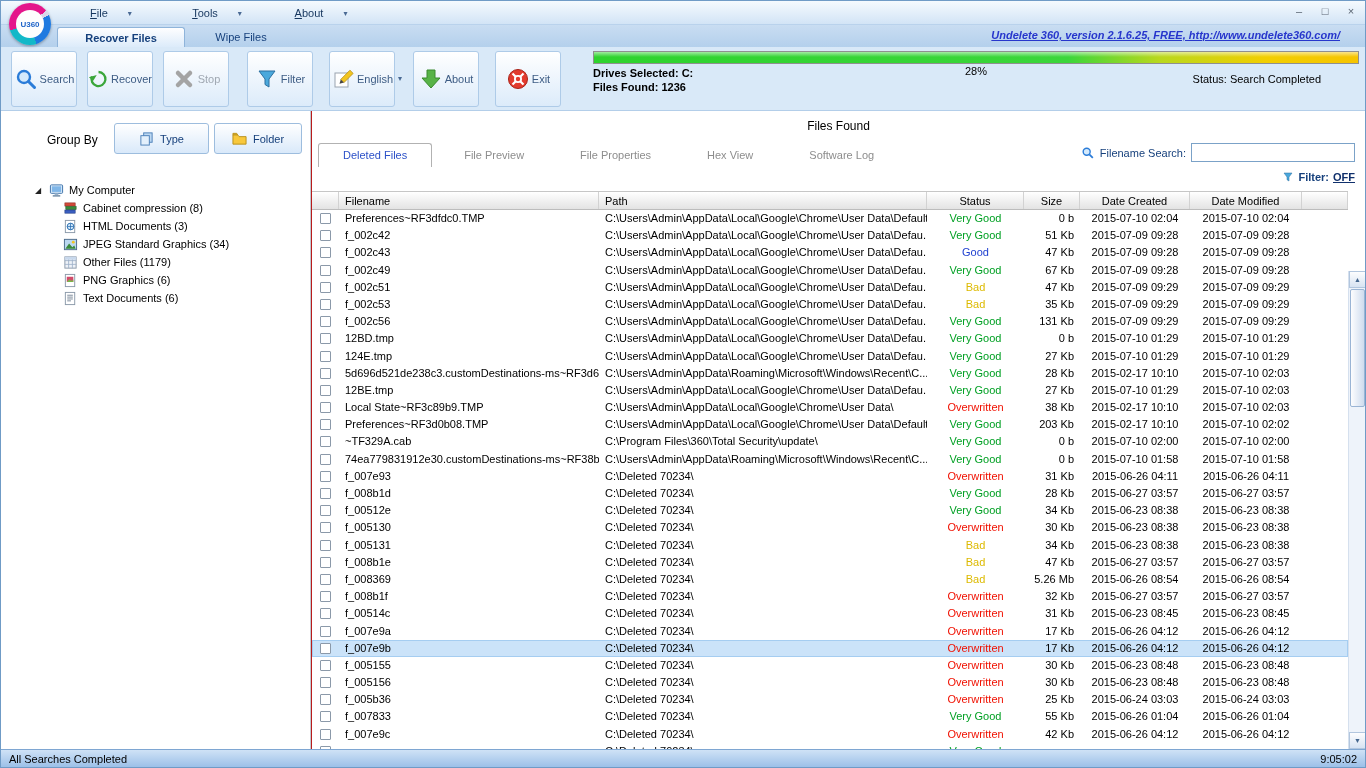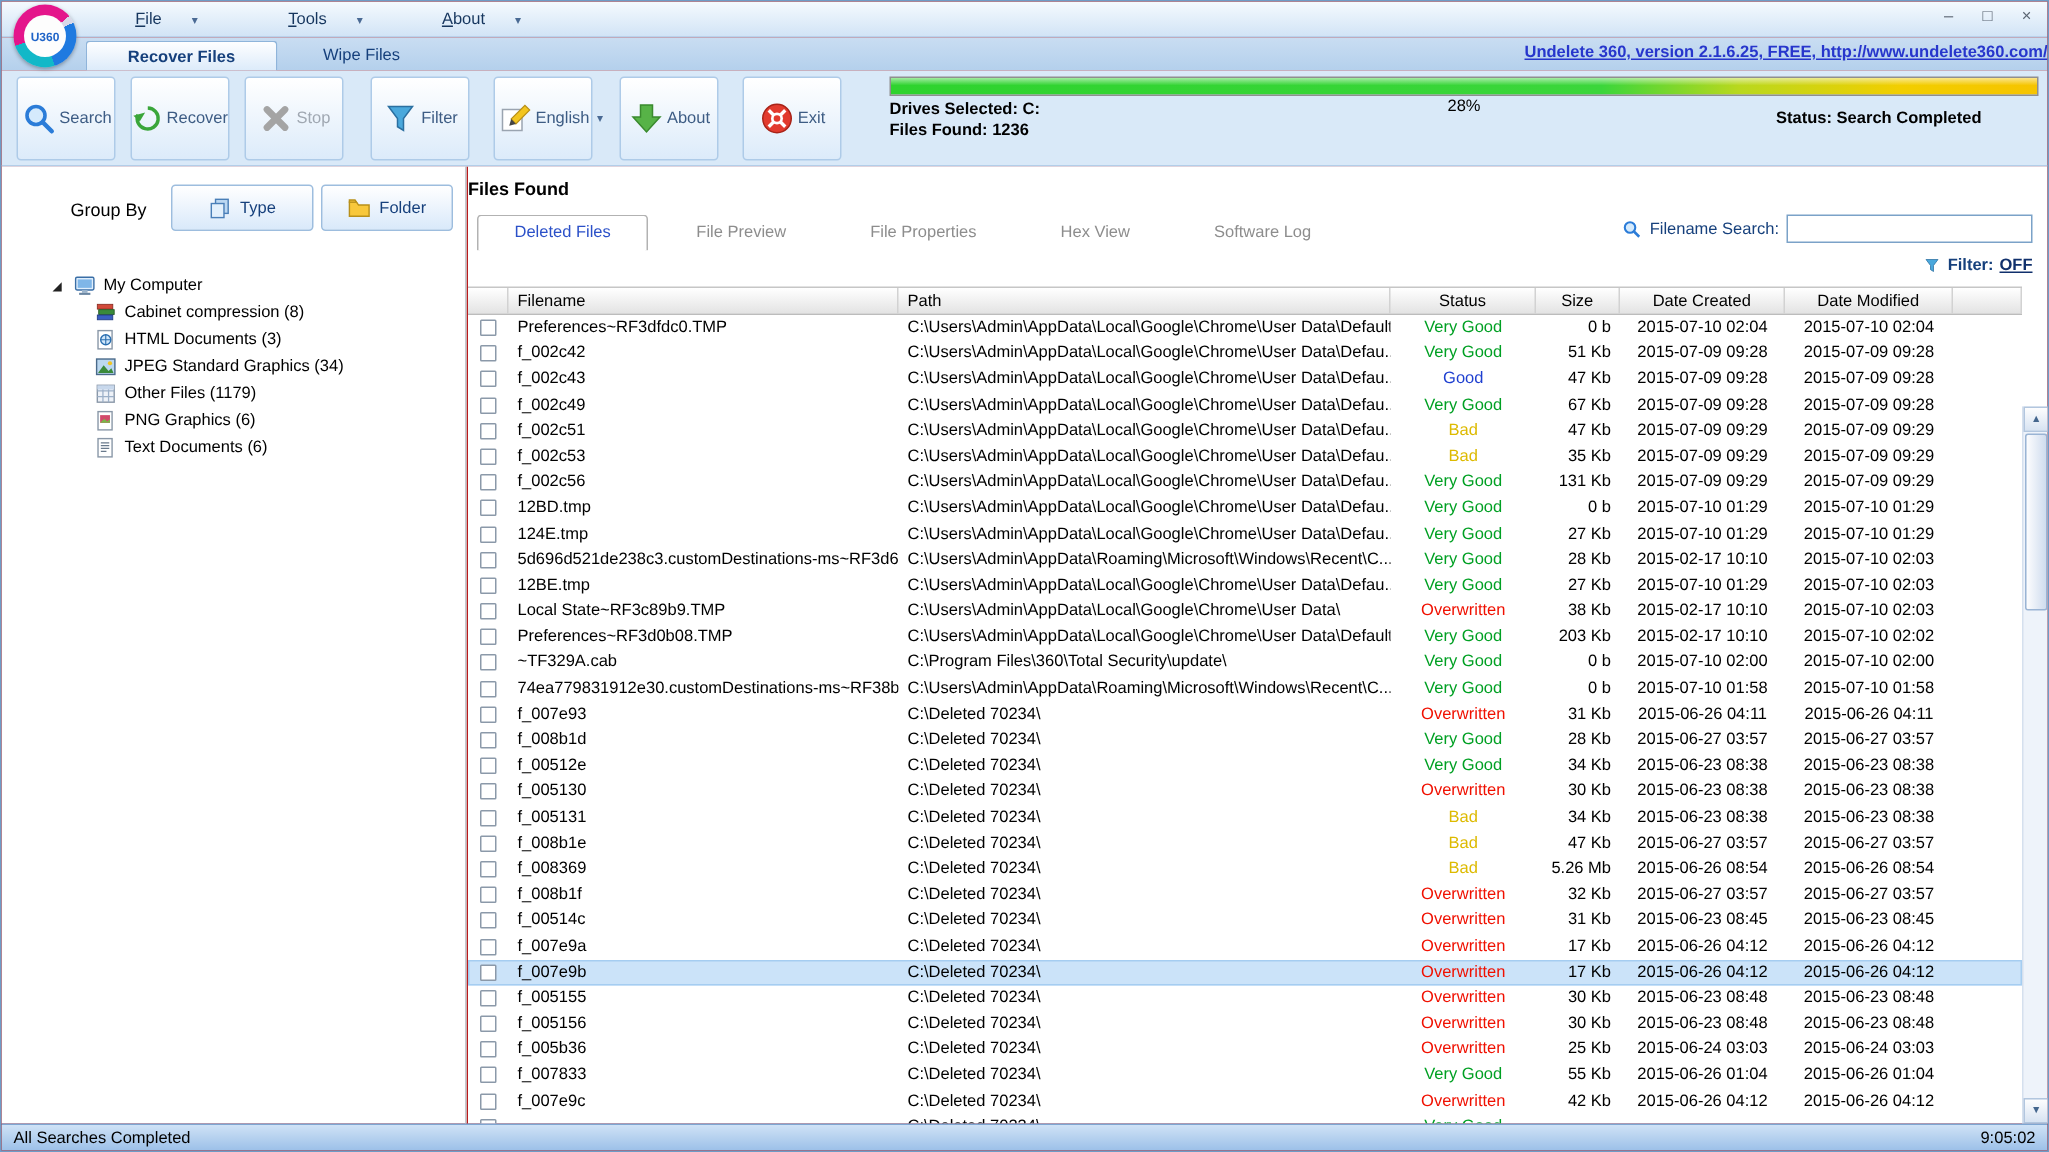--- a/index.html
+++ b/index.html
@@ -21,54 +21,54 @@
         background:conic-gradient(#e4158b 0 14%,#d8d8e8 14% 18%,#1f7ae0 18% 45%,#12b8c8 45% 70%,#e4158b 70% 100%);
         box-shadow:0 1px 3px rgba(0,0,0,.35);display:flex;align-items:center;justify-content:center}
   .logo-inner{width:28px;height:28px;border-radius:50%;background:#fdfdfd;display:flex;align-items:center;justify-content:center;
         font-size:8px;font-weight:bold;color:#1f64c8}
 
   
   .tabsrow{position:absolute;top:24px;left:0;right:0;height:22px;background:linear-gradient(#c9ddf2,#b4d0ec)}
   .ptab{position:absolute;top:2px;height:20px;display:flex;align-items:center;justify-content:center;color:#16407c}
   .ptab.active{left:56px;width:128px;background:linear-gradient(#fefeff,#dcebfa);border:1px solid #8fb4da;border-bottom:none;border-radius:3px 3px 0 0;font-weight:bold}
   .ptab.idle{left:190px;width:100px}
-  .version-link{position:absolute;right:0;top:4px;color:#2736cc;font-weight:bold;text-decoration:underline}
+  .version-link{position:absolute;right:25px;top:4px;color:#2736cc;font-weight:bold;font-style:italic;text-decoration:underline}
 
   
   .toolbar{position:absolute;top:46px;left:0;right:0;height:64px;background:#d9e9f8;border-bottom:1px solid #b3cee9}
   .tbtn{position:absolute;top:4px;width:66px;height:56px;border:1px solid #aecbe8;border-radius:3px;
         background:linear-gradient(#ffffff,#dcebfa);display:flex;flex-direction:row;align-items:center;justify-content:center;gap:2px;color:#3d5c84;cursor:default}
   .tbtn.disabled{color:#a0a8b2}
   .ticon{width:24px;height:24px}
   .eng-caret{position:absolute;left:397px;top:27px;font-size:8px;color:#4a6a94}
 
   .pbar{position:absolute;left:592px;top:4px;width:766px;height:13px;border:1px solid #8f8f8f;
         background:linear-gradient(90deg,#2ed32e 0%,#3bd63b 62%,#b9d81e 74%,#f2ce00 88%,#f6c400 100%)}
   .pbar-inner{height:5px;background:linear-gradient(rgba(255,255,255,.55),rgba(255,255,255,0))}
   .pbar-label{position:absolute;left:592px;top:18px;width:766px;text-align:center;color:#000}
   .tb-drives{position:absolute;left:592px;top:20px;font-weight:bold}
   .tb-files{position:absolute;left:592px;top:34px;font-weight:bold}
-  .tb-status{position:absolute;right:44px;top:26px;font-weight:bold}
+  .tb-status{position:absolute;right:44px;top:26px;font-weight:normal}
 
   
   .sidebar{position:absolute;top:110px;left:0;width:310px;bottom:18px;background:#fff;border-right:1px solid #c3c9cf}
   .groupby{position:absolute;left:46px;top:22px;font-weight:normal;font-size:12px}
   .gbtn{position:absolute;top:12px;height:31px;border:1px solid #9dbdde;border-radius:3px;background:linear-gradient(#ffffff,#d9e9fa);
         display:flex;align-items:center;justify-content:center;gap:6px;color:#16407c}
   .gbtn.type{left:113px;width:95px}
   .gbtn.folder{left:213px;width:88px}
   .tree{position:absolute;left:34px;top:70px;right:6px}
   .titem{display:flex;align-items:center;height:18px;gap:5px;white-space:nowrap}
   .titem.child{margin-left:28px}
   .expander{font-size:8px;color:#222;width:9px}
   .ticon14{width:15px;height:15px;flex:0 0 15px}
 
   
   .main{position:absolute;top:110px;left:311px;right:0;bottom:18px;background:#fff}
-  .main-title{position:absolute;top:8px;left:0;right:0;text-align:left;font-weight:bold;font-size:12px}
+  .main-title{position:absolute;top:8px;left:0;right:0;text-align:center;font-weight:normal;font-size:12px}
   .mtabs{position:absolute;top:30px;left:6px;height:26px;display:flex;align-items:flex-end;gap:8px}
   .mtab{padding:5px 24px 6px;color:#8d8d8d;cursor:default}
   .mtab.active{color:#2b50c8;background:#fff;border:1px solid #b2b2b2;border-bottom:none;border-radius:3px 3px 0 0}
   .fsearch{position:absolute;right:10px;top:32px;display:flex;align-items:center;gap:5px;color:#16407c}
   .fsearch input{width:164px;height:19px;border:1px solid #7ba2c8;background:#fff;font:inherit;padding:0 3px}
   .filterrow{position:absolute;right:10px;top:60px;display:flex;align-items:center;gap:4px;color:#16407c;font-weight:bold}
   .filter-off{color:#10306c;text-decoration:underline}
 
   
   .tablewrap{position:absolute;top:80px;left:0;right:0;bottom:0}

